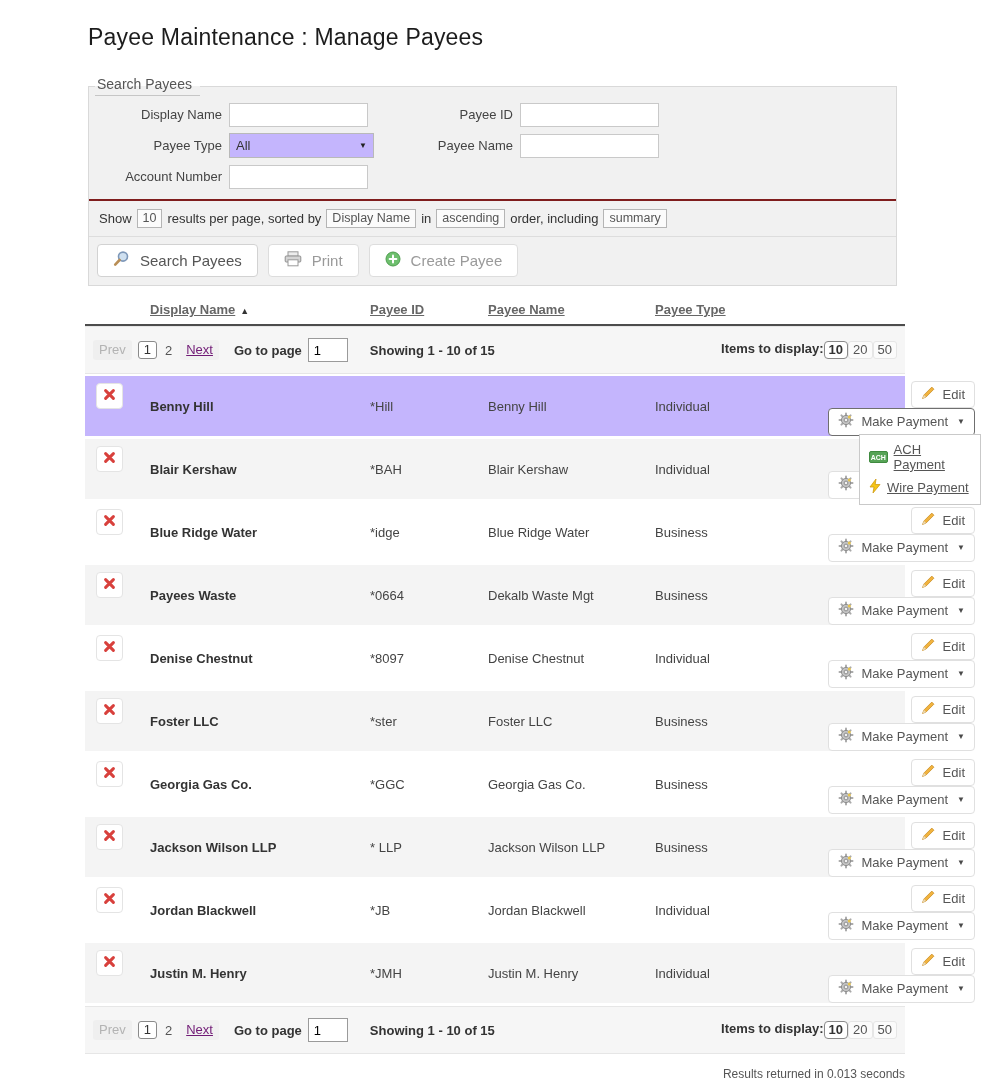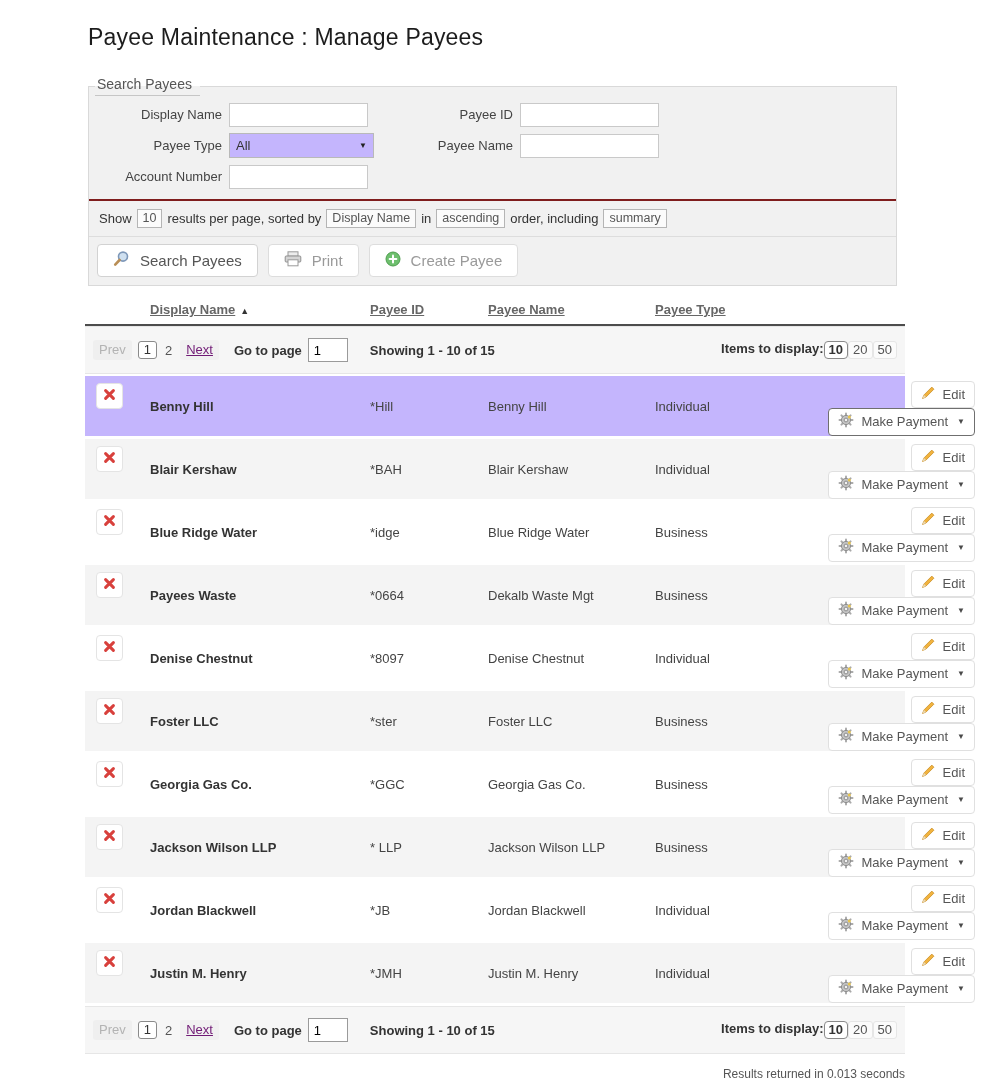--- a/index.html
+++ b/index.html
@@ -201,20 +201,32 @@
             <rect x="7" y="0.5" width="2" height="15" rx="1" transform="rotate(90 8 8)"></rect>
             <rect x="7" y="0.5" width="2" height="15" rx="1" transform="rotate(135 8 8)"></rect>
           </g>
           <circle cx="8" cy="8" r="4.6" fill="#c3c3c3" stroke="#8e8e8e"></circle>
           <circle cx="8" cy="8" r="1.9" fill="#f2f2f2" stroke="#8e8e8e"></circle>
           <circle cx="11.3" cy="4.9" r="1.5" fill="#e9c54b"></circle>
         </svg></span>
         <span class="mp-label">Make Payment</span>
         <span class="caret">▼</span>
       </button>
+      <div class="dropdown">
+        <div class="dd-item">
+          <span class="ach-badge">ACH</span>
+          <a class="dd-label-ach">ACH Payment</a>
+        </div>
+        <div class="dd-item">
+          <span><svg width="12" height="14" viewBox="0 0 12 14">
+            <path d="M7 0 L1 8 H5 L4 14 L11 5.5 H6.2 Z" fill="#f5c518" stroke="#cf9a12" stroke-width="0.8"></path>
+          </svg></span>
+          <a class="dd-label-wire">Wire Payment</a>
+        </div>
+      </div>
     </div>
   </div>
 
   <div class="row tgrid alt">
     <div class="del-wrap">
       <button class="del-btn">
         <span><svg width="13" height="13" viewBox="0 0 13 13">
           <path d="M2.6 2.6 L10.4 10.4 M10.4 2.6 L2.6 10.4" stroke="#d8403c" stroke-width="3" stroke-linecap="round"></path>
         </svg></span>
       </button>

